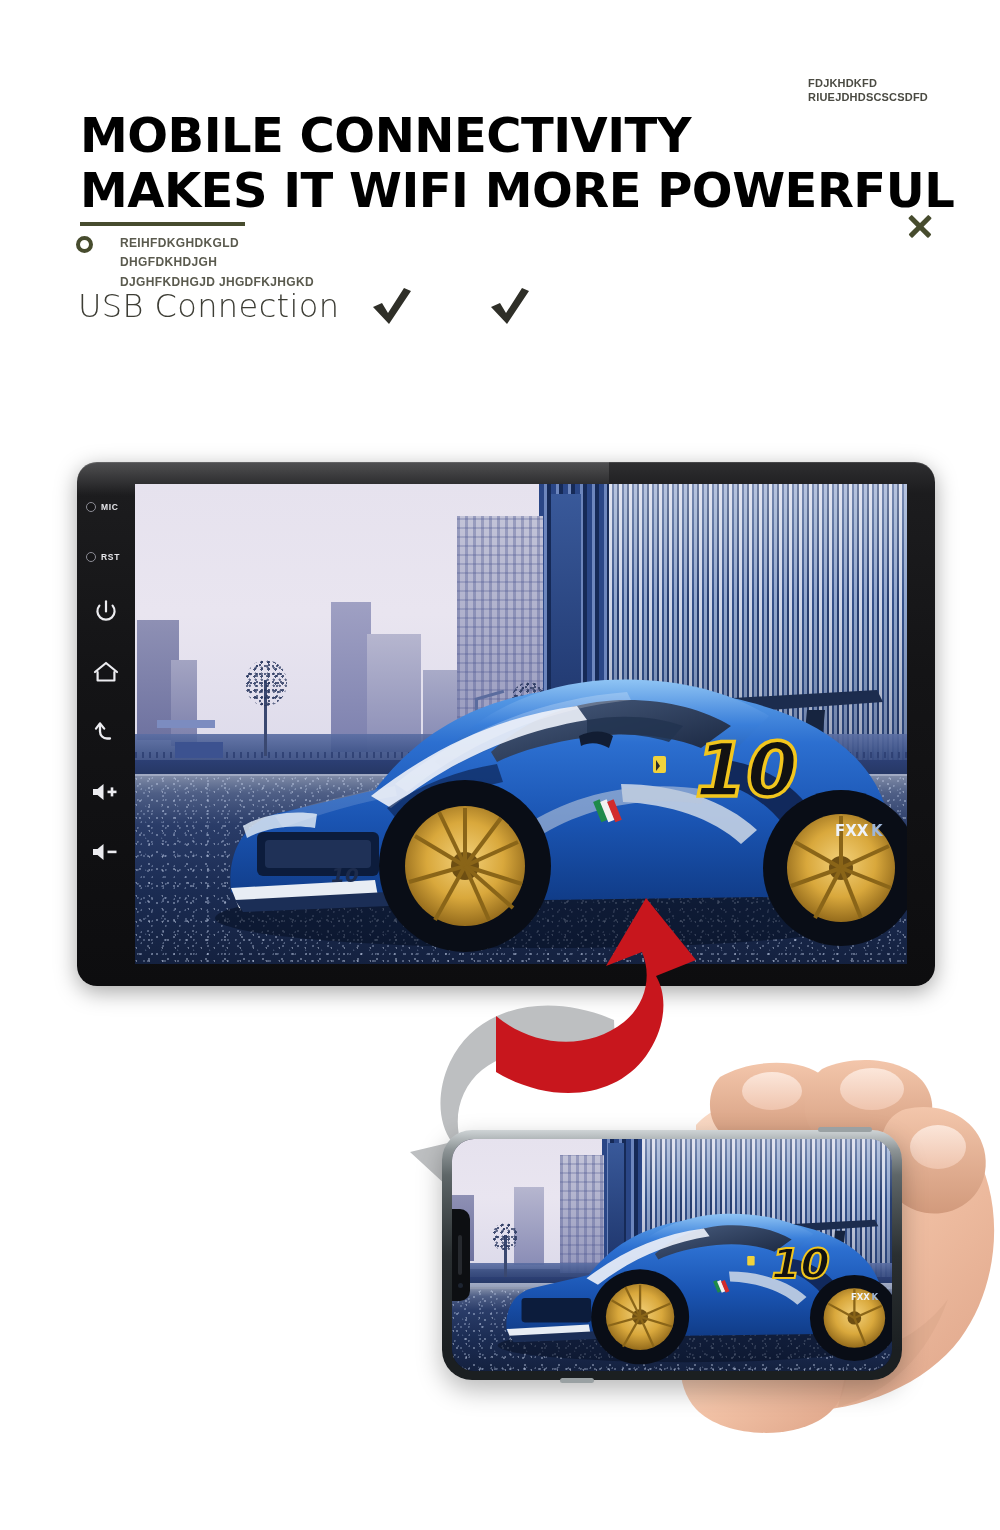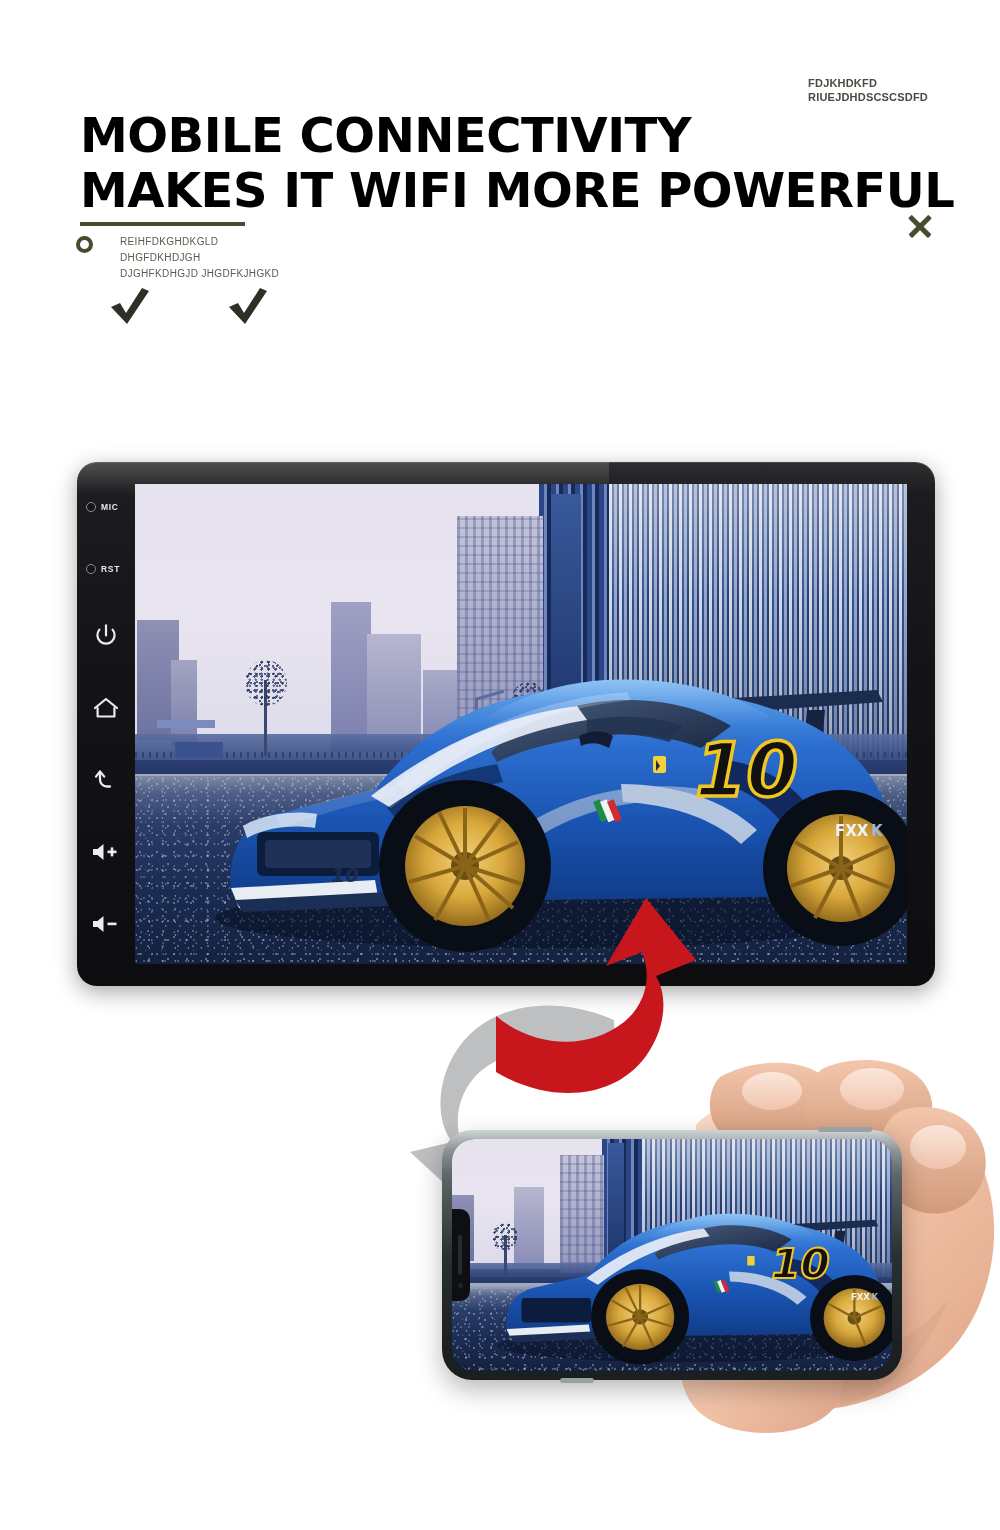--- a/index.html
+++ b/index.html
@@ -28,22 +28,22 @@
     position:absolute; left:80px; top:222px;
     width:165px; height:4px; background:#474c2e;
   }
   .ring{
     position:absolute; left:76px; top:236px;
     width:17px; height:17px; border-radius:50%;
     border:4px solid #474c2e;
   }
   .subcopy{
     position:absolute; left:120px; top:234px;
-    font-size:10px; line-height:1.62; letter-spacing:.35px;
-    color:#5a5a4e; font-weight:400; white-space:pre-line;
+    font-size:12px; line-height:1.62; letter-spacing:.35px;
+    color:#5a5a4e; font-weight:700; white-space:pre-line;
   }
   .close-x{
     position:absolute; right:64px; top:210px;
     width:32px; height:32px; cursor:pointer;
   }
   .close-x::before,.close-x::after{
     content:""; position:absolute; left:2px; top:14px;
     width:28px; height:4.5px; background:#474c2e; border-radius:1px;
   }
   .close-x::before{ transform:rotate(45deg); }
@@ -80,21 +80,21 @@
     content:""; position:absolute; left:0; top:0;
     width:62%; height:34px;
     background:linear-gradient(180deg,rgba(255,255,255,.16),rgba(255,255,255,0));
     pointer-events:none;
   }
 
   
   .keycol{
     position:absolute; left:0; top:0; width:58px; height:100%;
     display:flex; flex-direction:column; align-items:center;
-    padding-top:22px; gap:16px; z-index:4;
+    padding-top:22px; gap:4px; z-index:4;
   }
   .keyrow{
     width:58px; height:56px;
     display:flex; align-items:center; justify-content:center;
     color:#e9e9ec; cursor:pointer;
   }
   .keyrow.dotrow{ height:46px; justify-content:flex-start; padding-left:9px; gap:5px; }
   .dot{
     width:10px; height:10px; border-radius:50%;
     border:1.6px solid #8d8d96; background:#151517; flex:none;
@@ -297,20 +297,21 @@
 </h1>
 
 <div class="divider"></div>
 <div class="ring"></div>
 <div class="subcopy">REIHFDKGHDKGLD
 DHGFDKHDJGH
 DJGHFKDHGJD JHGDFKJHGKD</div>
 <div class="close-x"></div>
 
 <div class="features">
+  <span class="feat-label">USB Connection</span>
   <span class="tick">
     <svg viewBox="0 0 44 40">
         <path d="M3 21 L12 17 L18 27 L34 2 L41 5 L19 38 Z" fill="#2f2f28"></path>
       </svg>
   </span>
   <span class="feat-gap"></span>
   <span class="tick">
     <svg viewBox="0 0 44 40">
         <path d="M3 21 L12 17 L18 27 L34 2 L41 5 L19 38 Z" fill="#2f2f28"></path>
       </svg>

